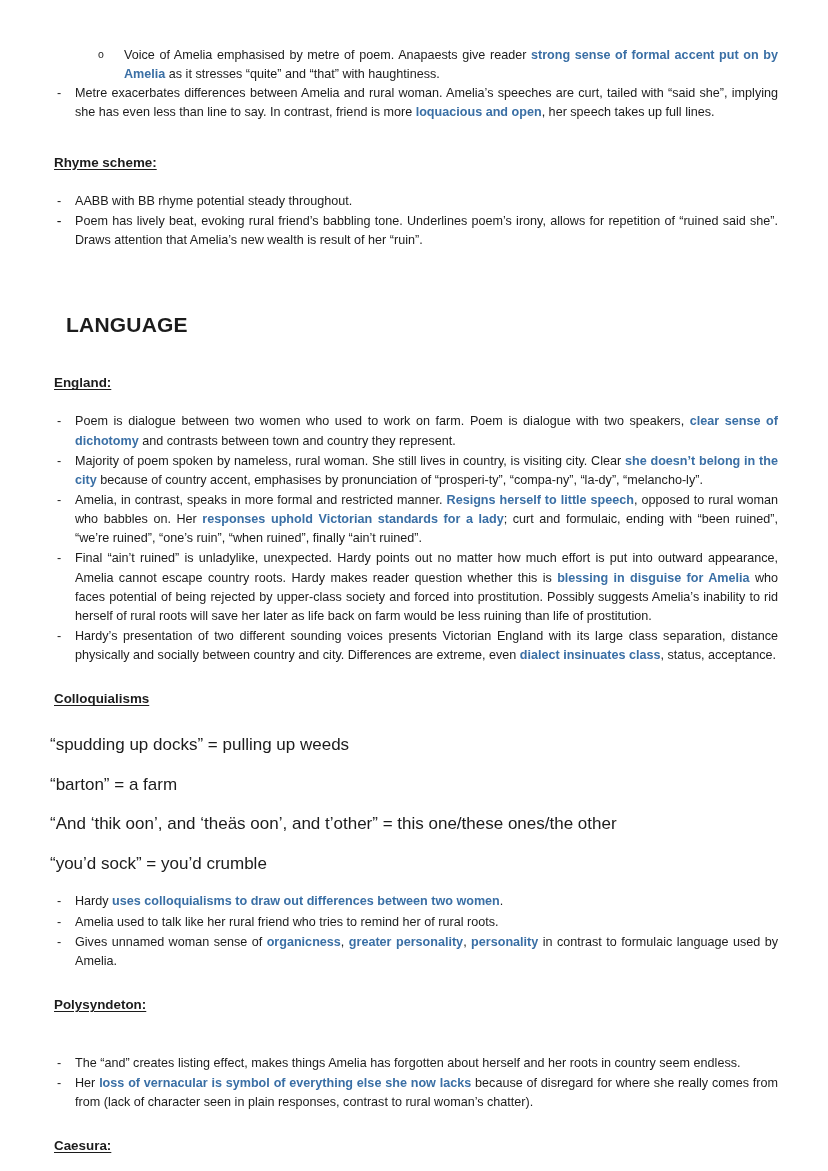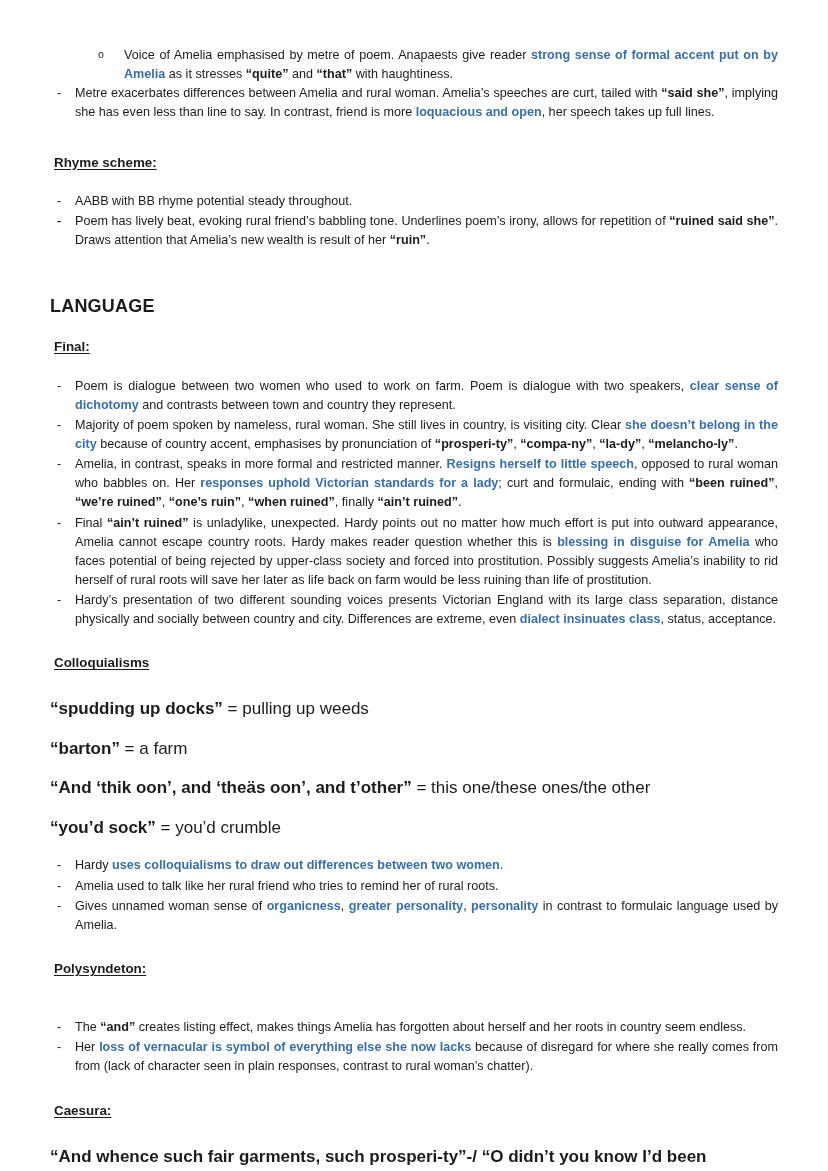--- a/index.html
+++ b/index.html
@@ -56,37 +56,37 @@
     margin-bottom: 0;
   }
   .li.level2 > .marker {
     left: 48px;
     font-size: 10.5px;
     top: 1px;
   }
 
   
   .h-section {
-    font-size: 18px;
+    font-size: 21px;
     font-weight: bold;
     letter-spacing: 0.2px;
-    margin: 0;
+    margin: 16px;
     line-height: 1.3;
   }
   .h-sub {
     font-size: 13.4px;
     font-weight: bold;
     text-decoration: underline;
     text-underline-offset: 2px;
     margin: 4px;
     line-height: 1.35;
   }
 
   
-  b, .b { font-weight: bold; }
+  b, .b { font-weight: normal; }
   .blue-b { color: #3a6fa5; font-weight: bold; }
   .sp-14 { height: 14px; }
   .sp-16 { height: 16px; }
   .sp-20 { height: 20px; }
   .sp-26 { height: 26px; }
   .sp-44 { height: 44px; }
 
   .gloss {
     font-size: 17px;
     line-height: 1.5;
@@ -129,21 +129,21 @@
         <span><span>Poem has lively beat, evoking rural friend’s babbling tone. Underlines poem’s irony, allows for repetition of </span><span class="b">“ruined said she”</span><span>. Draws attention that Amelia’s new wealth is result of her </span><span class="b">“ruin”</span><span>.</span></span>
       </li>
     </ul>
 
     <div class="sp-44"></div>
 
     <div class="h-section">LANGUAGE</div>
 
     <div class="sp-16"></div>
 
-    <div class="h-sub">Final:</div>
+    <div class="h-sub">England:</div>
 
     <div class="sp-16"></div>
 
     <ul class="list">
       <li class="li dash">
         <span class="marker">-</span>
         <span><span>Poem is dialogue between two women who used to work on farm. Poem is dialogue with two speakers, </span><span class="blue-b">clear sense of dichotomy</span><span> and contrasts between town and country they represent.</span></span>
       </li>
       <li class="li dash">
         <span class="marker">-</span>

